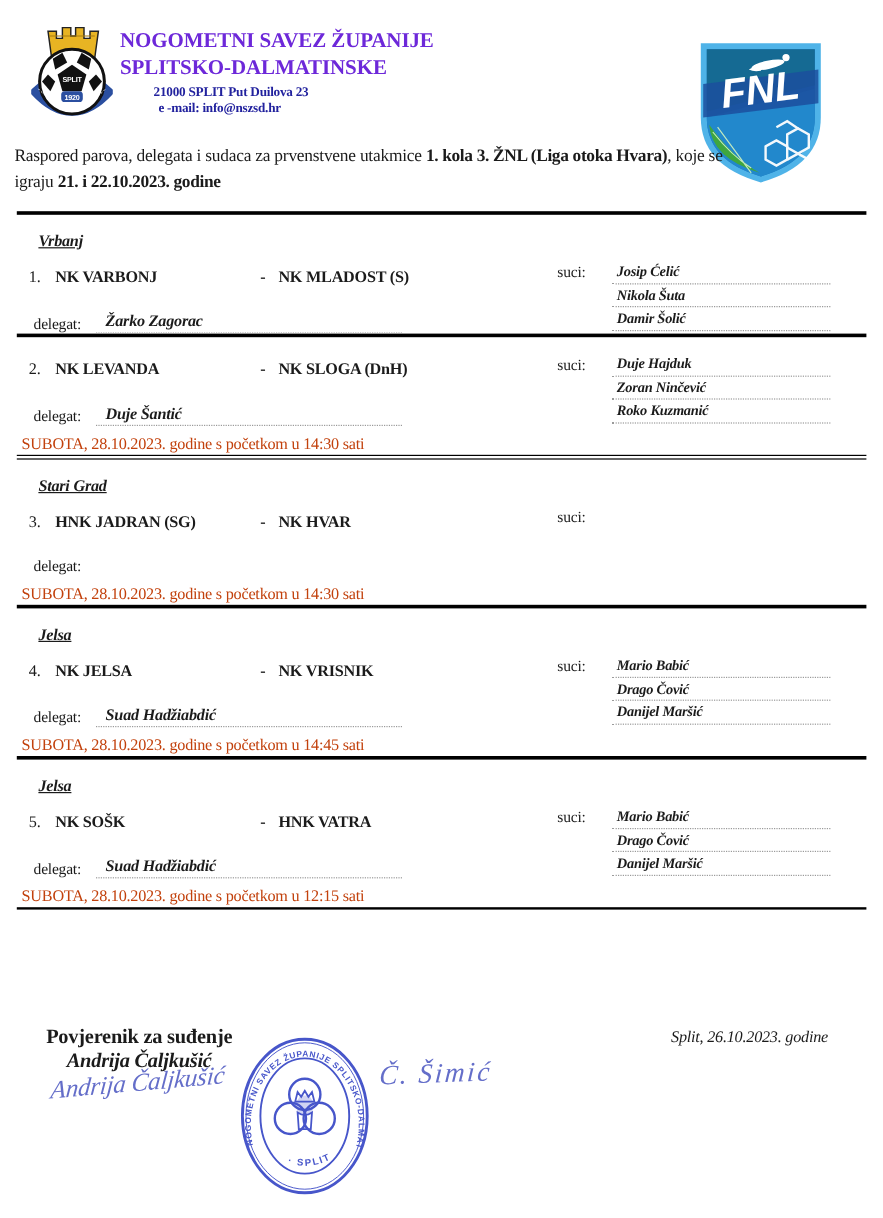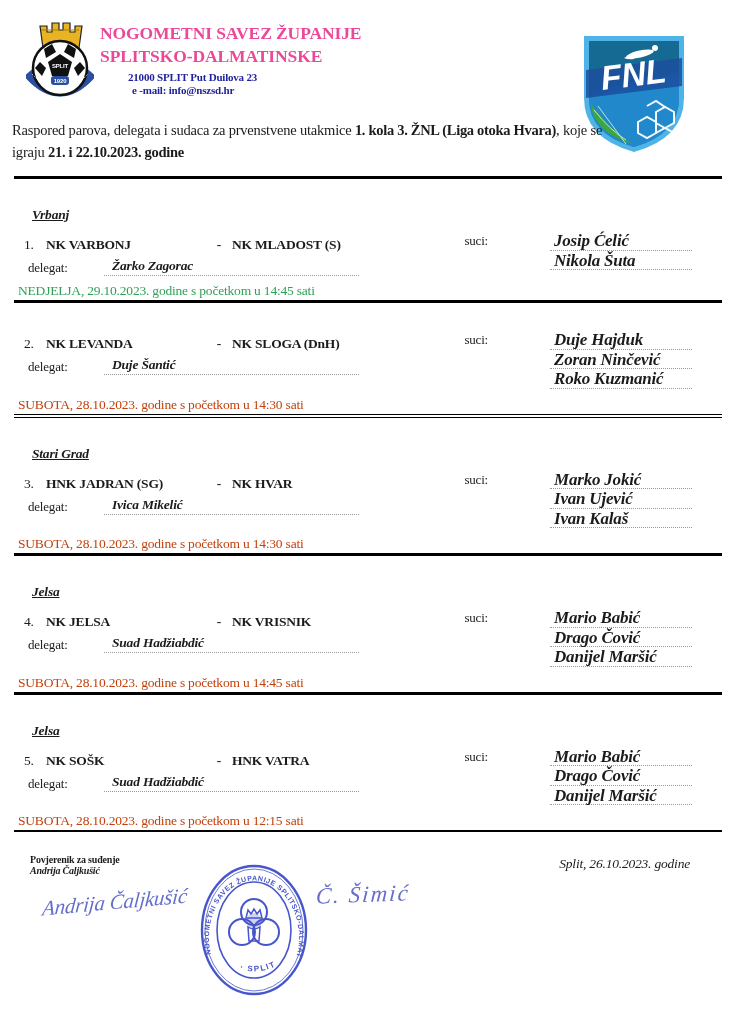--- a/index.html
+++ b/index.html
@@ -6,54 +6,54 @@
   html,body { background:#fff; }
   .page {
     position:relative; width:736px; height:1015px; margin:0 auto;
     background:#fff; overflow:hidden;
     font-family:"Liberation Serif", serif; color:#1b1b1b;
     letter-spacing:-0.2px;
   }
   
   .crest { position:absolute; left:26px; top:16px; }
   .org-block { position:absolute; left:100px; top:22px; }
-  .org-title { color:#ec4899; font-weight:bold; font-size:17.5px; line-height:1.3; letter-spacing:-0.1px; }
+  .org-title { color:#6d28d9; font-weight:bold; font-size:17.5px; line-height:1.3; letter-spacing:-0.1px; }
   .org-addr  { color:#22229E; font-weight:bold; font-size:11px; margin-left:28px; margin-top:3px; }
   .org-mail  { color:#22229E; font-weight:bold; font-size:11px; margin-left:32px; margin-top:1px; }
   .fnl-logo { position:absolute; left:578px; top:32px; }
   
   .intro { position:absolute; left:12px; top:120px; width:624px; font-size:14.5px; line-height:1.5; }
   .intro b { letter-spacing:-0.3px; }
   
   .content { position:absolute; left:0; top:176px; width:736px; }
   .rule { margin:0 14px; border-top:3px solid #000; }
-  .section { margin:0 14px; padding:28px 2px 0 2px; }
+  .section { margin:0 14px; padding:14px 2px 0 2px; }
   .section.b-thick { border-bottom:3px solid #000; }
   .section.b-double { border-bottom:4px double #000; }
   .section.b-thin { border-bottom:2px solid #000; }
   .venue { margin-left:16px; font-size:13.5px; font-weight:bold; font-style:italic; text-decoration:underline; margin-bottom:9px; }
   .mainrow { display:flex; }
   .leftcol { width:420px; }
   .teams { display:flex; font-weight:bold; font-size:13.5px; margin-top:5px; }
   .num { width:30px; padding-left:8px; font-weight:normal; }
   .home { width:160px; }
   .dash { width:26px; text-align:center; }
-  .delg { display:flex; margin-top:5px; font-size:13px; align-items:flex-end;gap:24px; }
+  .delg { display:flex; margin-top:21px; font-size:13px; align-items:flex-end; }
   .delg-label { width:64px; padding-left:12px; }
   .delg-name { width:255px; border-bottom:1px dotted #9a9a9a; font-weight:bold; font-style:italic; font-size:13.5px; padding-left:8px; padding-bottom:1px; }
   .rightcol { display:flex; margin-left:6px; }
   .suci-label { width:46px; font-size:13px; text-align:right; margin-right:22px; padding-top:1px; }
   .refs { width:182px; }
-  .ref { border-bottom:1px dotted #9a9a9a; font-weight:bold; font-style:italic; font-size:17px; line-height:17.5px; padding-left:4px; margin-bottom:1px;margin-left:40px; }
+  .ref { border-bottom:1px dotted #9a9a9a; font-weight:bold; font-style:italic; font-size:12px; line-height:17.5px; padding-left:4px; margin-bottom:1px; }
   .date { margin-top:7px; padding-left:2px; font-size:13.5px; padding-bottom:1px; }
   .date.green { color:#2EA157; }
   .date.blue  { color:#c2410c; }
   
   .footer { position:absolute; left:0; top:798px; width:736px; height:217px; }
-  .f-block { position:absolute; font-size:10px; }
+  .f-block { position:absolute; text-align:center; font-size:17px; }
   .f-title { font-weight:bold; }
   .f-name { font-weight:bold; font-style:italic; }
   .f-left { left:30px; top:56px; width:172px; }
   .f-center { left:270px; top:56px; width:185px; }
   .f-date { position:absolute; right:46px; top:58px; font-style:italic; font-size:13.5px; }
   .sig { position:absolute; color:#4A55C0; font-style:italic; font-family:"Liberation Serif",serif; white-space:nowrap; }
   .sig-left { left:42px; top:92px; font-size:21px; transform:rotate(-5deg) skewX(-10deg); opacity:.85; }
   .sig-center { left:316px; top:84px; font-size:23px; transform:rotate(-2deg) skewX(-6deg); opacity:.85; letter-spacing:2px; }
   .stamp { position:absolute; left:198px; top:62px; opacity:.92; }
 </style>
@@ -136,24 +136,24 @@
           <div class="delg">
             <span class="delg-label">delegat:</span>
             <span class="delg-name">Žarko Zagorac</span>
           </div>
         </div>
         <div class="rightcol">
           <span class="suci-label">suci:</span>
           <div class="refs">
             <div class="ref">Josip Ćelić</div>
             <div class="ref">Nikola Šuta</div>
-          </div>
-        </div>
-      </div>
-      <div class="date green">NEDJELJA, 29.10.2023. godine s početkom u 14:45 sati</div>
+            <div class="ref">Damir Šolić</div>
+          </div>
+        </div>
+      </div>
     </div>
 
     <div class="section b-double">
       <div class="mainrow">
         <div class="leftcol">
           <div class="teams">
             <span class="num">2.</span>
             <span class="home">NK LEVANDA</span>
             <span class="dash">-</span>
             <span class="away">NK SLOGA (DnH)</span>
@@ -180,30 +180,24 @@
       <div class="mainrow">
         <div class="leftcol">
           <div class="teams">
             <span class="num">3.</span>
             <span class="home">HNK JADRAN (SG)</span>
             <span class="dash">-</span>
             <span class="away">NK HVAR</span>
           </div>
           <div class="delg">
             <span class="delg-label">delegat:</span>
-            <span class="delg-name">Ivica Mikelić</span>
-          </div>
-        </div>
-        <div class="rightcol">
-          <span class="suci-label">suci:</span>
-          <div class="refs">
-            <div class="ref">Marko Jokić</div>
-            <div class="ref">Ivan Ujević</div>
-            <div class="ref">Ivan Kalaš</div>
-          </div>
+          </div>
+        </div>
+        <div class="rightcol">
+          <span class="suci-label">suci:</span>
         </div>
       </div>
       <div class="date blue">SUBOTA, 28.10.2023. godine s početkom u 14:30 sati</div>
     </div>
 
     <div class="section b-thick">
       <div class="venue">Jelsa</div>
       <div class="mainrow">
         <div class="leftcol">
           <div class="teams">

